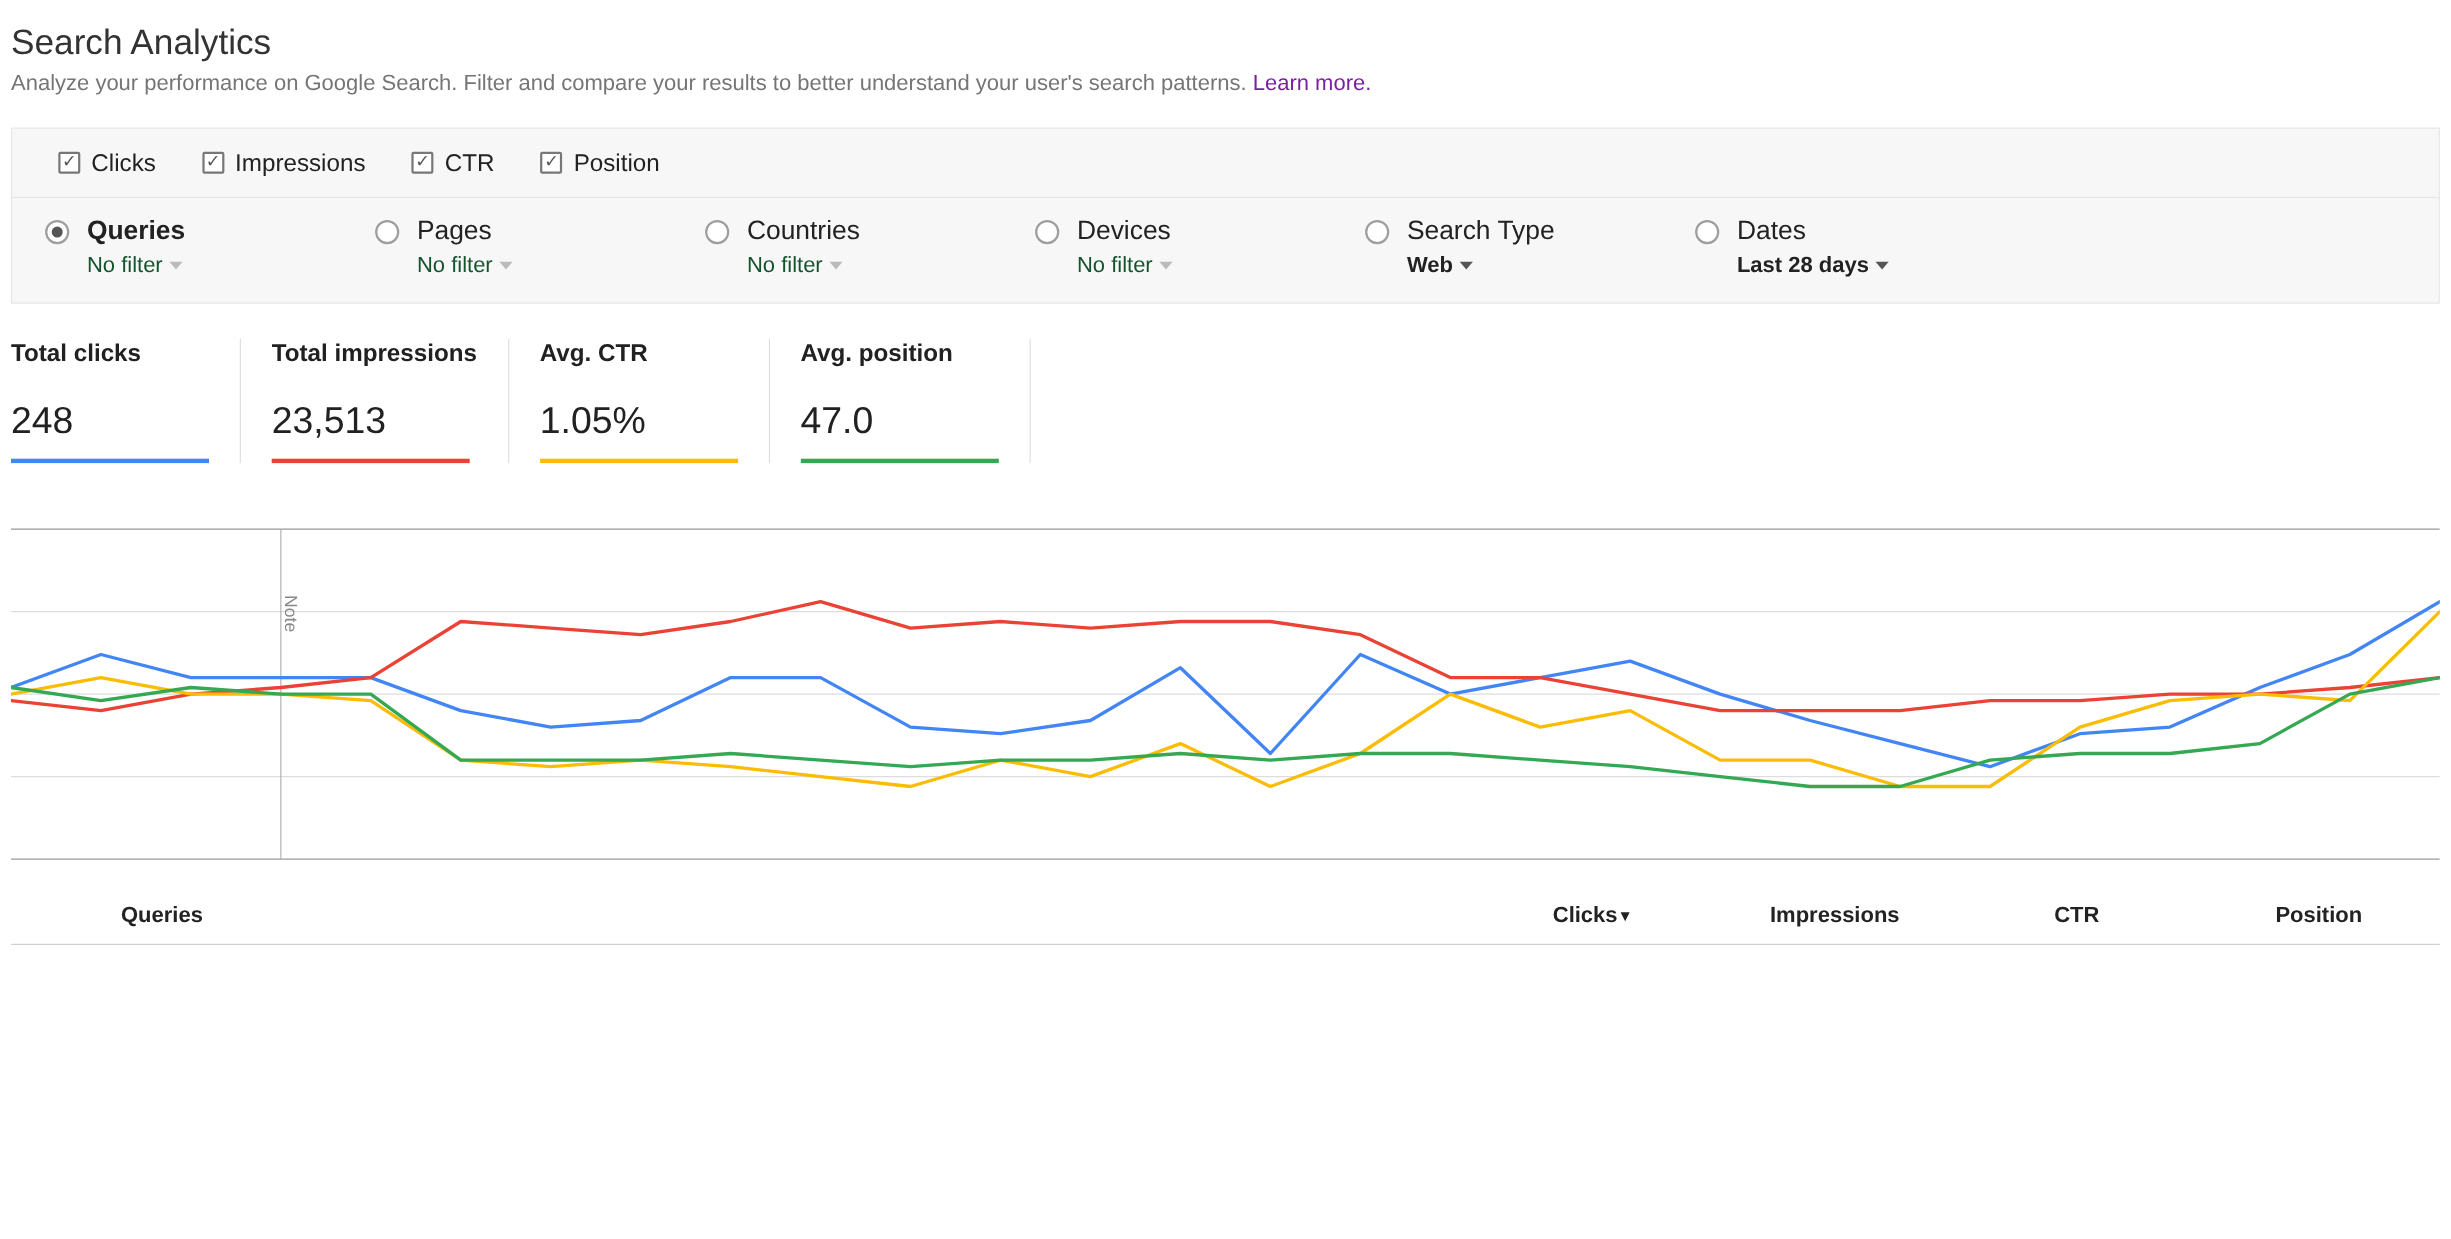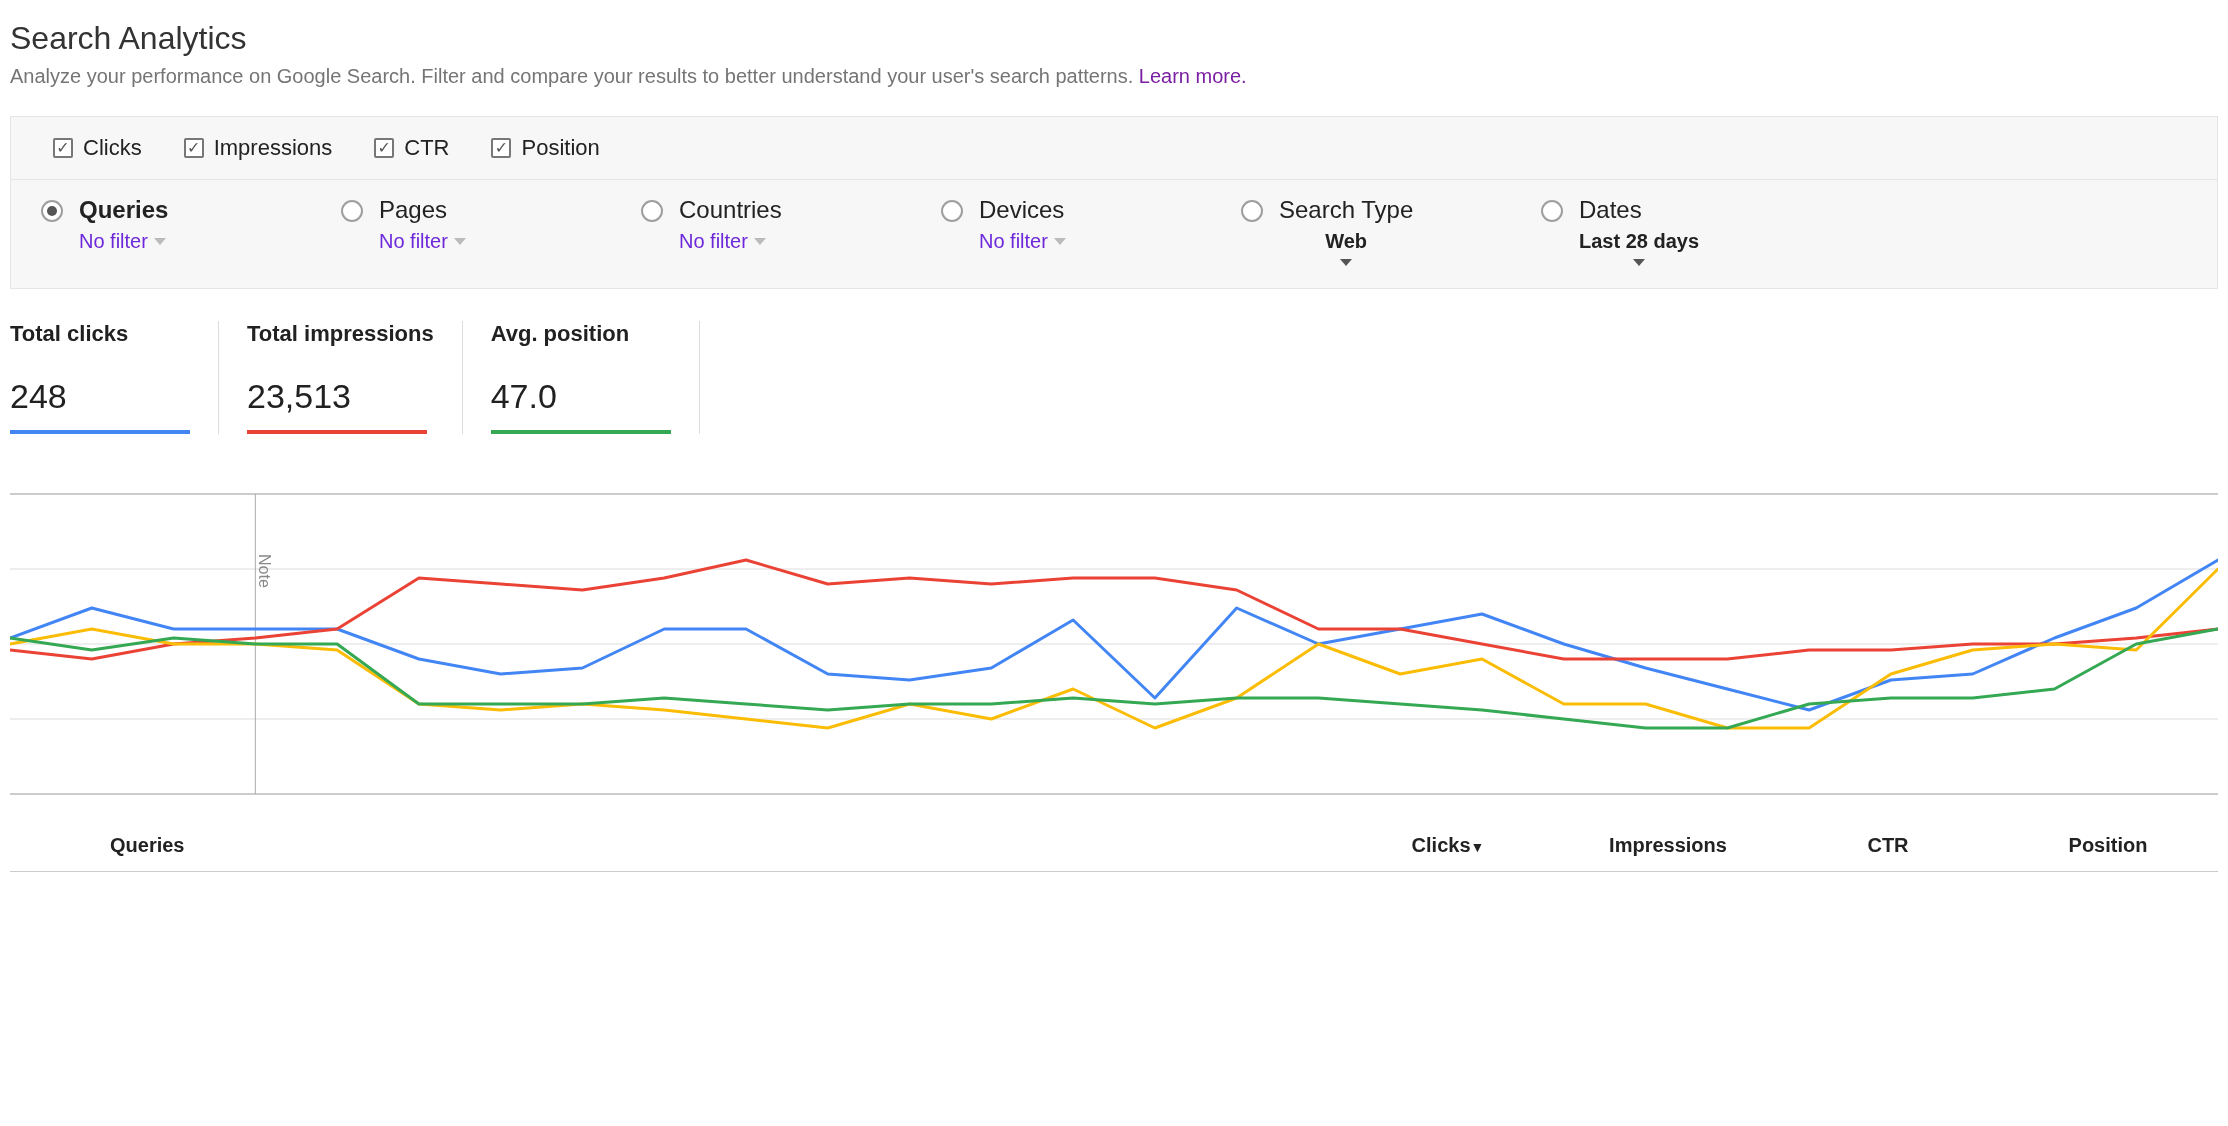--- a/index.html
+++ b/index.html
@@ -87,24 +87,24 @@
     background: #555;
     border-radius: 50%;
     top: 50%; left: 50%;
     transform: translate(-50%,-50%);
   }
   .dim-labels { display: flex; flex-direction: column; gap: 6px; }
   .dim-title { font-size: 24px; color: #222; }
   .dim-title.bold { font-weight: 700; }
   .dim-filter {
     font-size: 20px;
-    color: #6d28d9;
+    color: #14532d;
     display: flex; align-items: center; gap: 6px;
   }
-  .dim-filter.bold { color: #222; font-weight: 700; flex-direction: column; }
+  .dim-filter.bold { color: #222; font-weight: 700; }
   .caret {
     width: 0; height: 0;
     border-left: 6px solid transparent;
     border-right: 6px solid transparent;
     border-top: 7px solid #bbb;
     display: inline-block;
   }
   .dim-filter.bold .caret { border-top-color: #555; }
 
   .stats-row {
@@ -236,20 +236,25 @@
 <div class="stats-row">
   <div class="stat">
     <div class="stat-label">Total clicks</div>
     <div class="stat-value">248</div>
     <div class="stat-underline" style="background: rgb(66, 133, 244);"></div>
   </div>
   <div class="stat">
     <div class="stat-label">Total impressions</div>
     <div class="stat-value">23,513</div>
     <div class="stat-underline" style="background: rgb(234, 67, 53);"></div>
+  </div>
+  <div class="stat">
+    <div class="stat-label">Avg. CTR</div>
+    <div class="stat-value">1.05%</div>
+    <div class="stat-underline" style="background: rgb(251, 188, 5);"></div>
   </div>
   <div class="stat">
     <div class="stat-label">Avg. position</div>
     <div class="stat-value">47.0</div>
     <div class="stat-underline" style="background: rgb(52, 168, 83);"></div>
   </div>
 </div>
 
 <div class="chart-wrap">
   <svg class="chart" id="chart-svg" width="2208" height="320">

